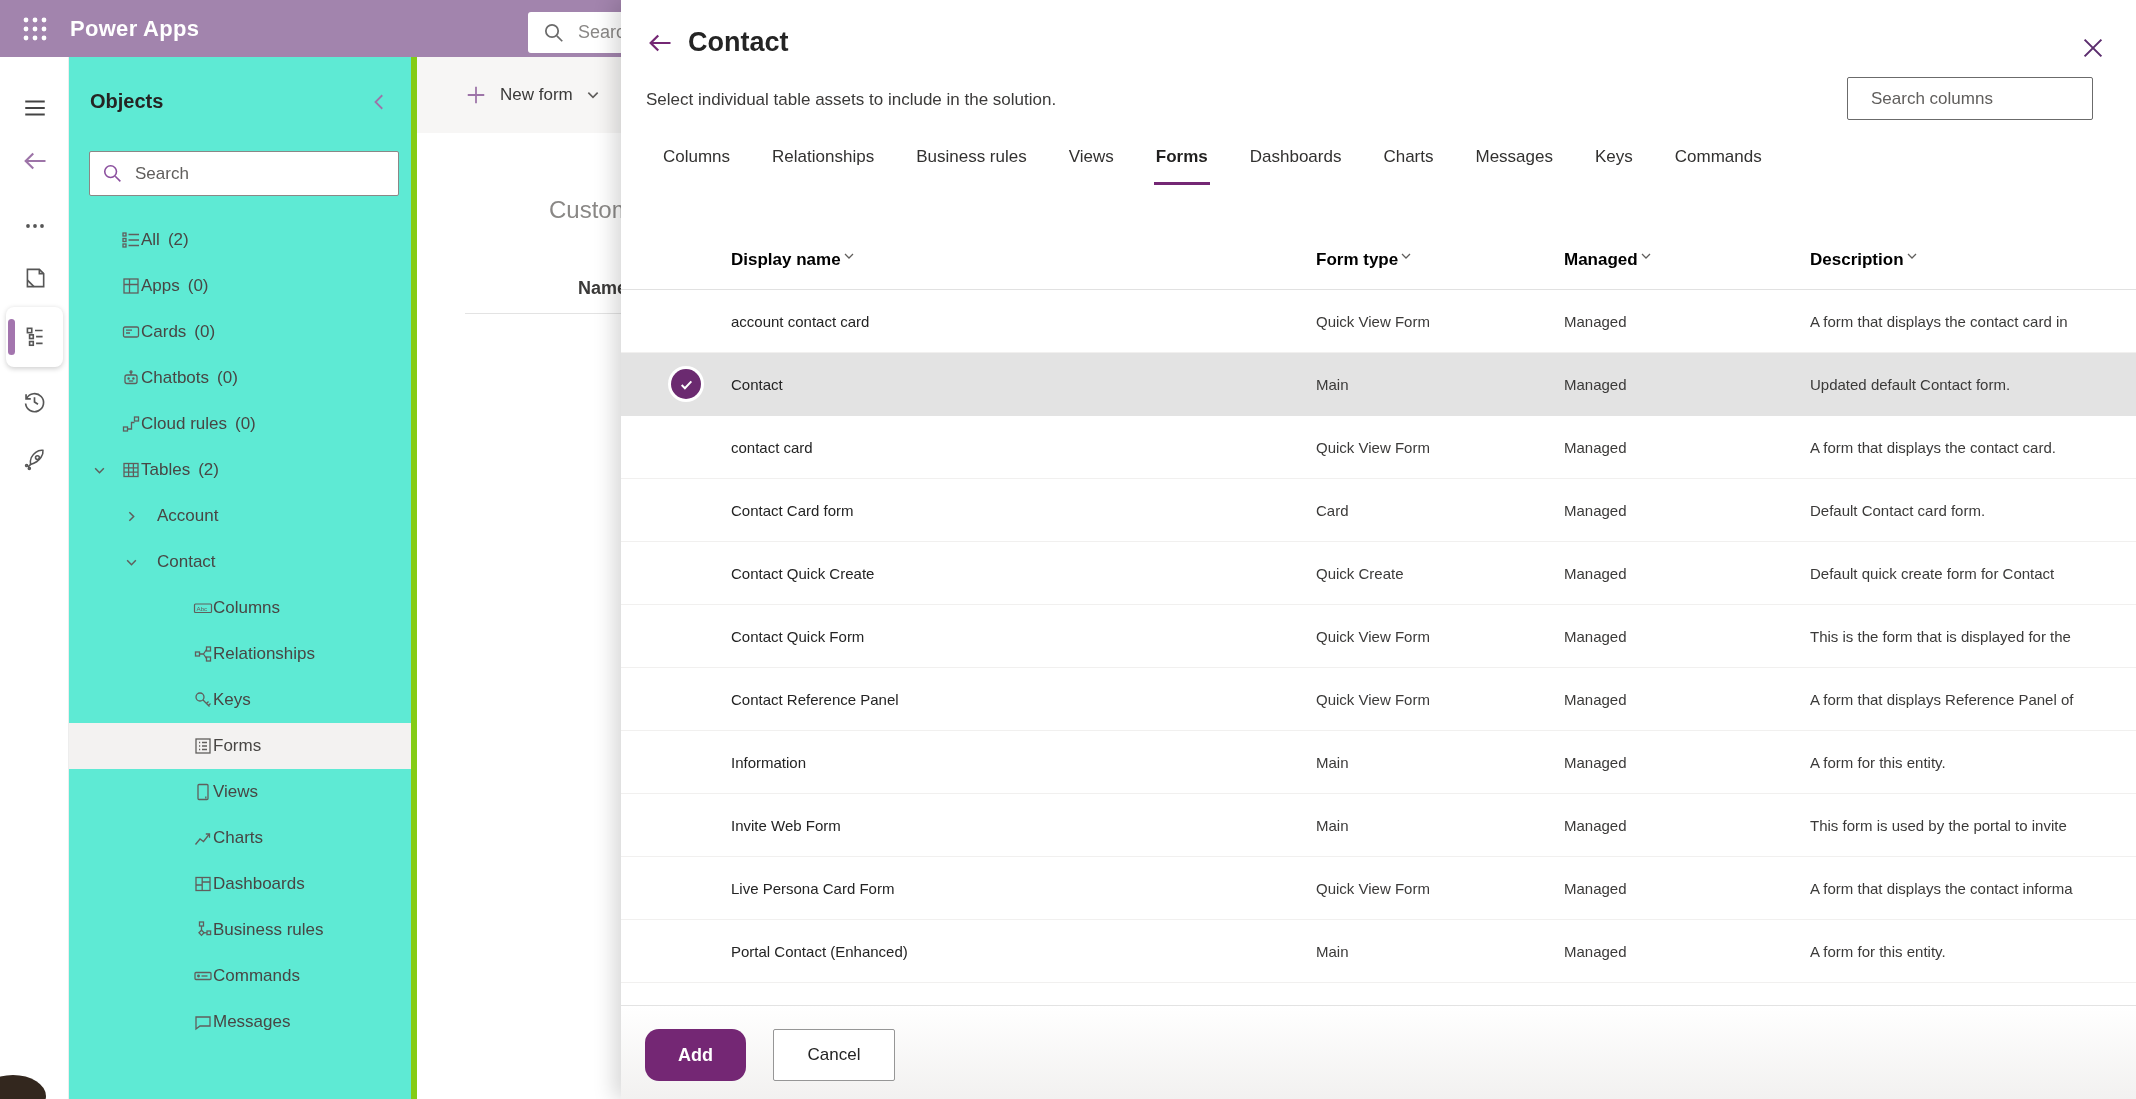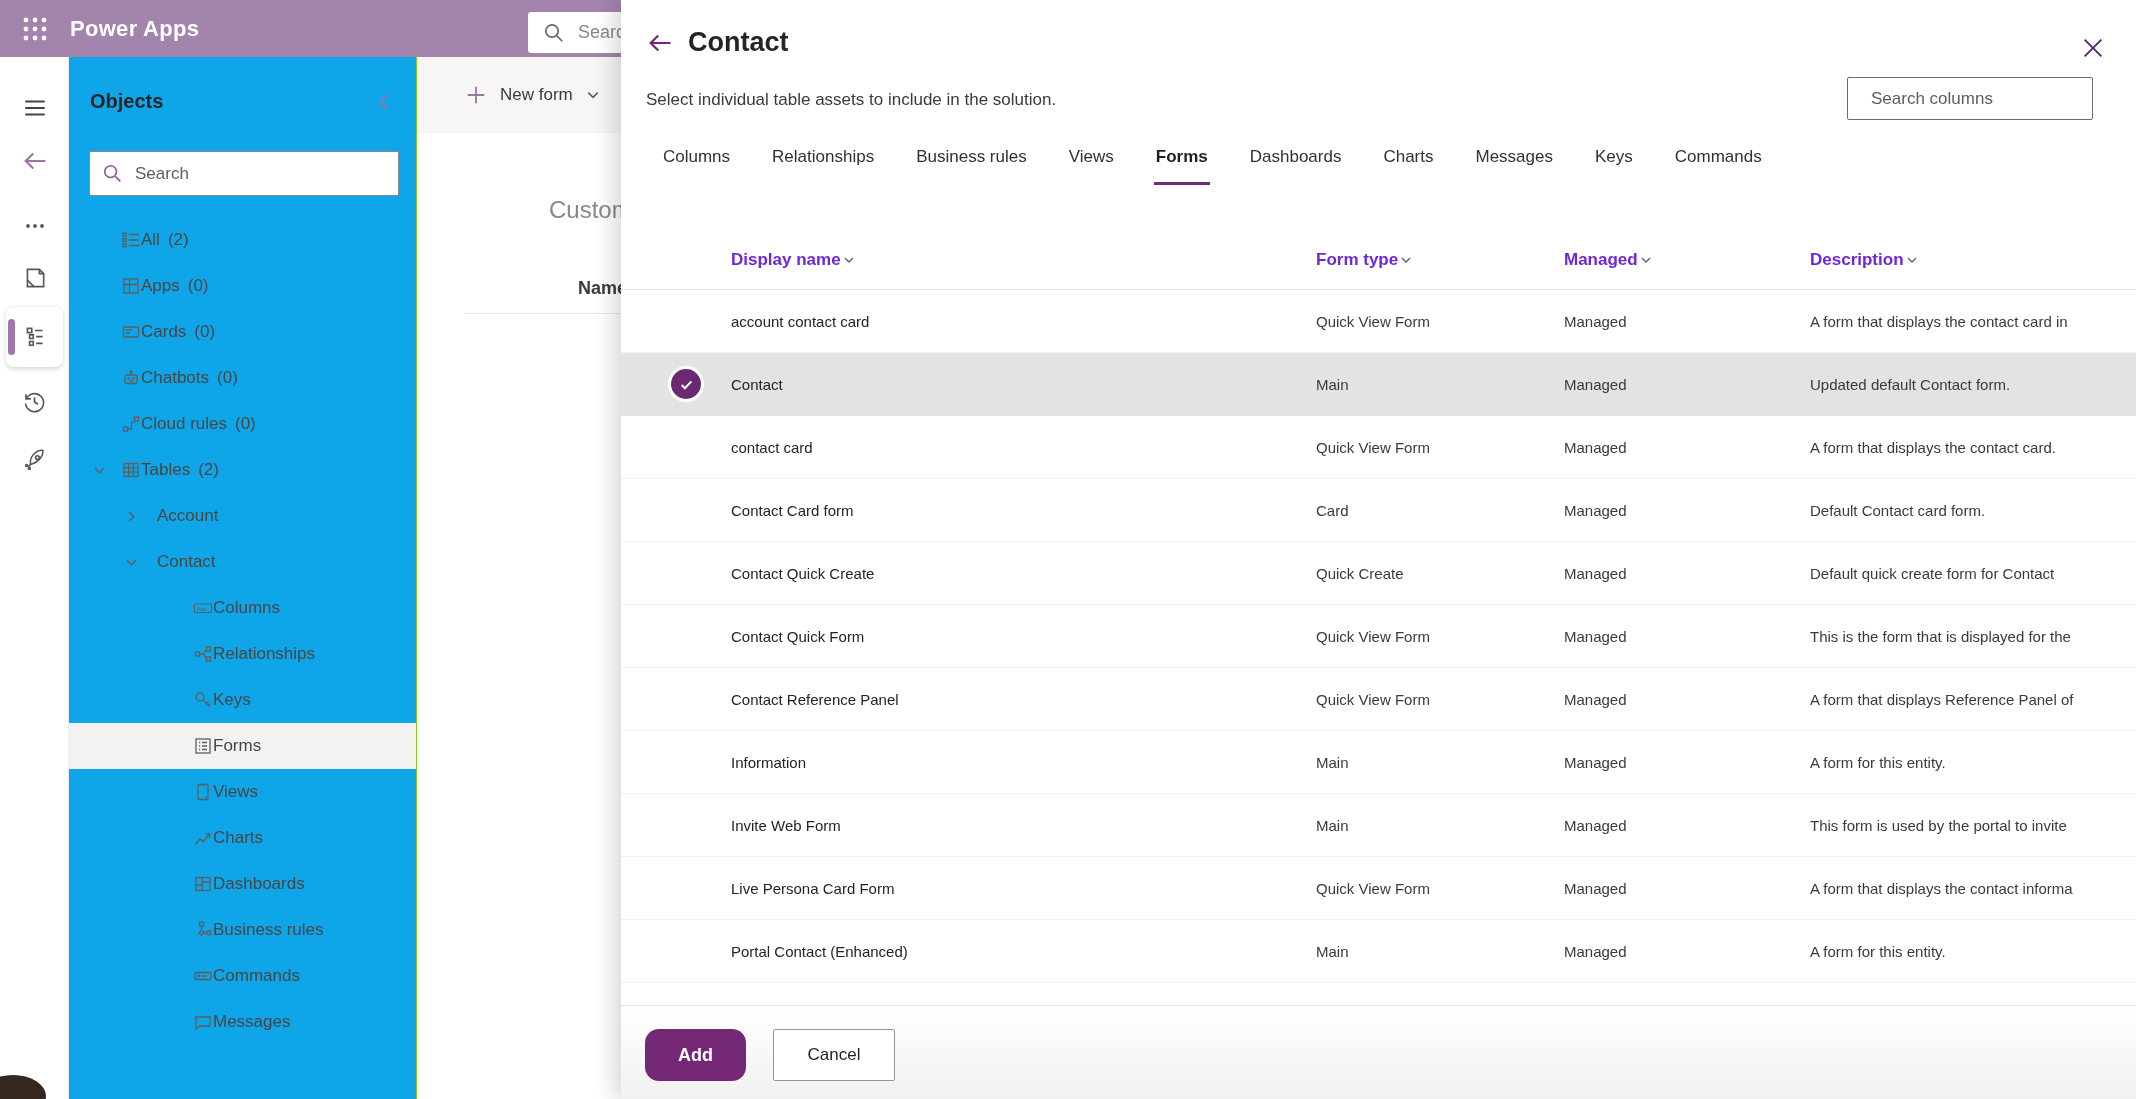--- a/index.html
+++ b/index.html
@@ -19,22 +19,22 @@
   
   .rail { position:absolute; top:57px; left:0; bottom:0; width:69px; background:#fff;
     border-right:1px solid #ededed; z-index:2; }
   .rail-item { position:absolute; left:0; width:69px; height:40px;
     display:flex; align-items:center; justify-content:center; cursor:pointer; color:#565656; }
   .rail-sel { position:absolute; left:6px; width:57px; height:60px; background:#fff; border-radius:8px;
     box-shadow:0 1.5px 5px rgba(0,0,0,.18); display:flex; align-items:center; justify-content:center; cursor:pointer; }
   .rail-sel-bar { position:absolute; left:2px; top:12px; width:7px; height:36px; border-radius:4px; background:#a375ae; }
 
   
-  .objects { position:absolute; top:57px; left:69px; bottom:0; width:348px; background:#0ea5e9;
-    border-right:1px solid #84cc16; z-index:2; }
+  .objects { position:absolute; top:57px; left:69px; bottom:0; width:348px; background:#5eead4;
+    border-right:6px solid #84cc16; z-index:2; }
   .objects-head { display:flex; align-items:center; justify-content:space-between; padding:33px 22px 0 21px; }
   .objects-title { font-size:20px; font-weight:700; color:#252423; }
   .panel-search { position:absolute; top:94px; left:20px; width:310px; height:45px; border:1px solid #8a8886;
     border-radius:2px; display:flex; align-items:center; gap:12px; padding:0 12px; background:#fff; }
   .panel-search input, .col-search input { border:none; outline:none; flex:1; font-size:17px; color:#323130;
     font-family:"Liberation Sans",sans-serif; background:transparent; }
   .panel-search input::placeholder, .col-search input::placeholder { color:#605e5c; }
   .tree { position:absolute; top:160px; left:0; right:0; }
   .tree-item { height:46px; display:flex; align-items:center; cursor:pointer; color:#484644; font-size:17px; }
   .tree-item .lbl { }
@@ -65,21 +65,21 @@
   .dlg-subtitle { position:absolute; left:25px; top:90px; font-size:17px; color:#3b3a39; }
   .col-search { position:absolute; right:43px; top:77px; width:246px; height:43px; border:1px solid #6b6b6b;
     border-radius:2px; display:flex; align-items:center; gap:11px; padding:0 12px; background:#fff; }
   .tabs { position:absolute; left:40px; top:147px; display:flex; gap:38px; }
   .tab { font-size:17px; color:#323130; padding:0 2px 15px 2px; cursor:pointer; border-bottom:3px solid transparent; }
   .tab.active { font-weight:700; color:#201f1e; border-bottom-color:#742774; }
 
   .tbl { position:absolute; left:0; right:0; top:230px; }
   .tbl-grid { display:grid; grid-template-columns:110px 585px 248px 246px 1fr; align-items:center; }
   .tbl-head { height:60px; border-bottom:1px solid #e1e1e1; }
-  .tbl-head .hcell { display:flex; align-items:center; gap:2px; font-size:17px; font-weight:700; color:#6d28d9; cursor:pointer; }
+  .tbl-head .hcell { display:flex; align-items:flex-start; gap:2px; font-size:17px; font-weight:700; color:#000000; cursor:pointer; }
   .row { height:63px; border-bottom:1px solid #f1f0ef; cursor:pointer; }
   .row .cell { font-size:15px; color:#3b3a39; white-space:nowrap; overflow:hidden; }
   .row .cell.name { color:#242424; }
   .row.sel { background:#e3e3e3; border-bottom-color:#e3e3e3; }
   .checkwrap { display:flex; align-items:center; padding-left:50px; }
   .checkcircle { width:30px; height:30px; border-radius:50%; background:#6b2a70;
     box-shadow:0 0 0 3px #fff; display:flex; align-items:center; justify-content:center; }
 
   .dlg-footer { position:absolute; left:0; right:0; bottom:0; height:94px; border-top:1px solid #e3e3e3;
     background:linear-gradient(180deg,#ffffff 0%,#f2f1f0 100%); }

